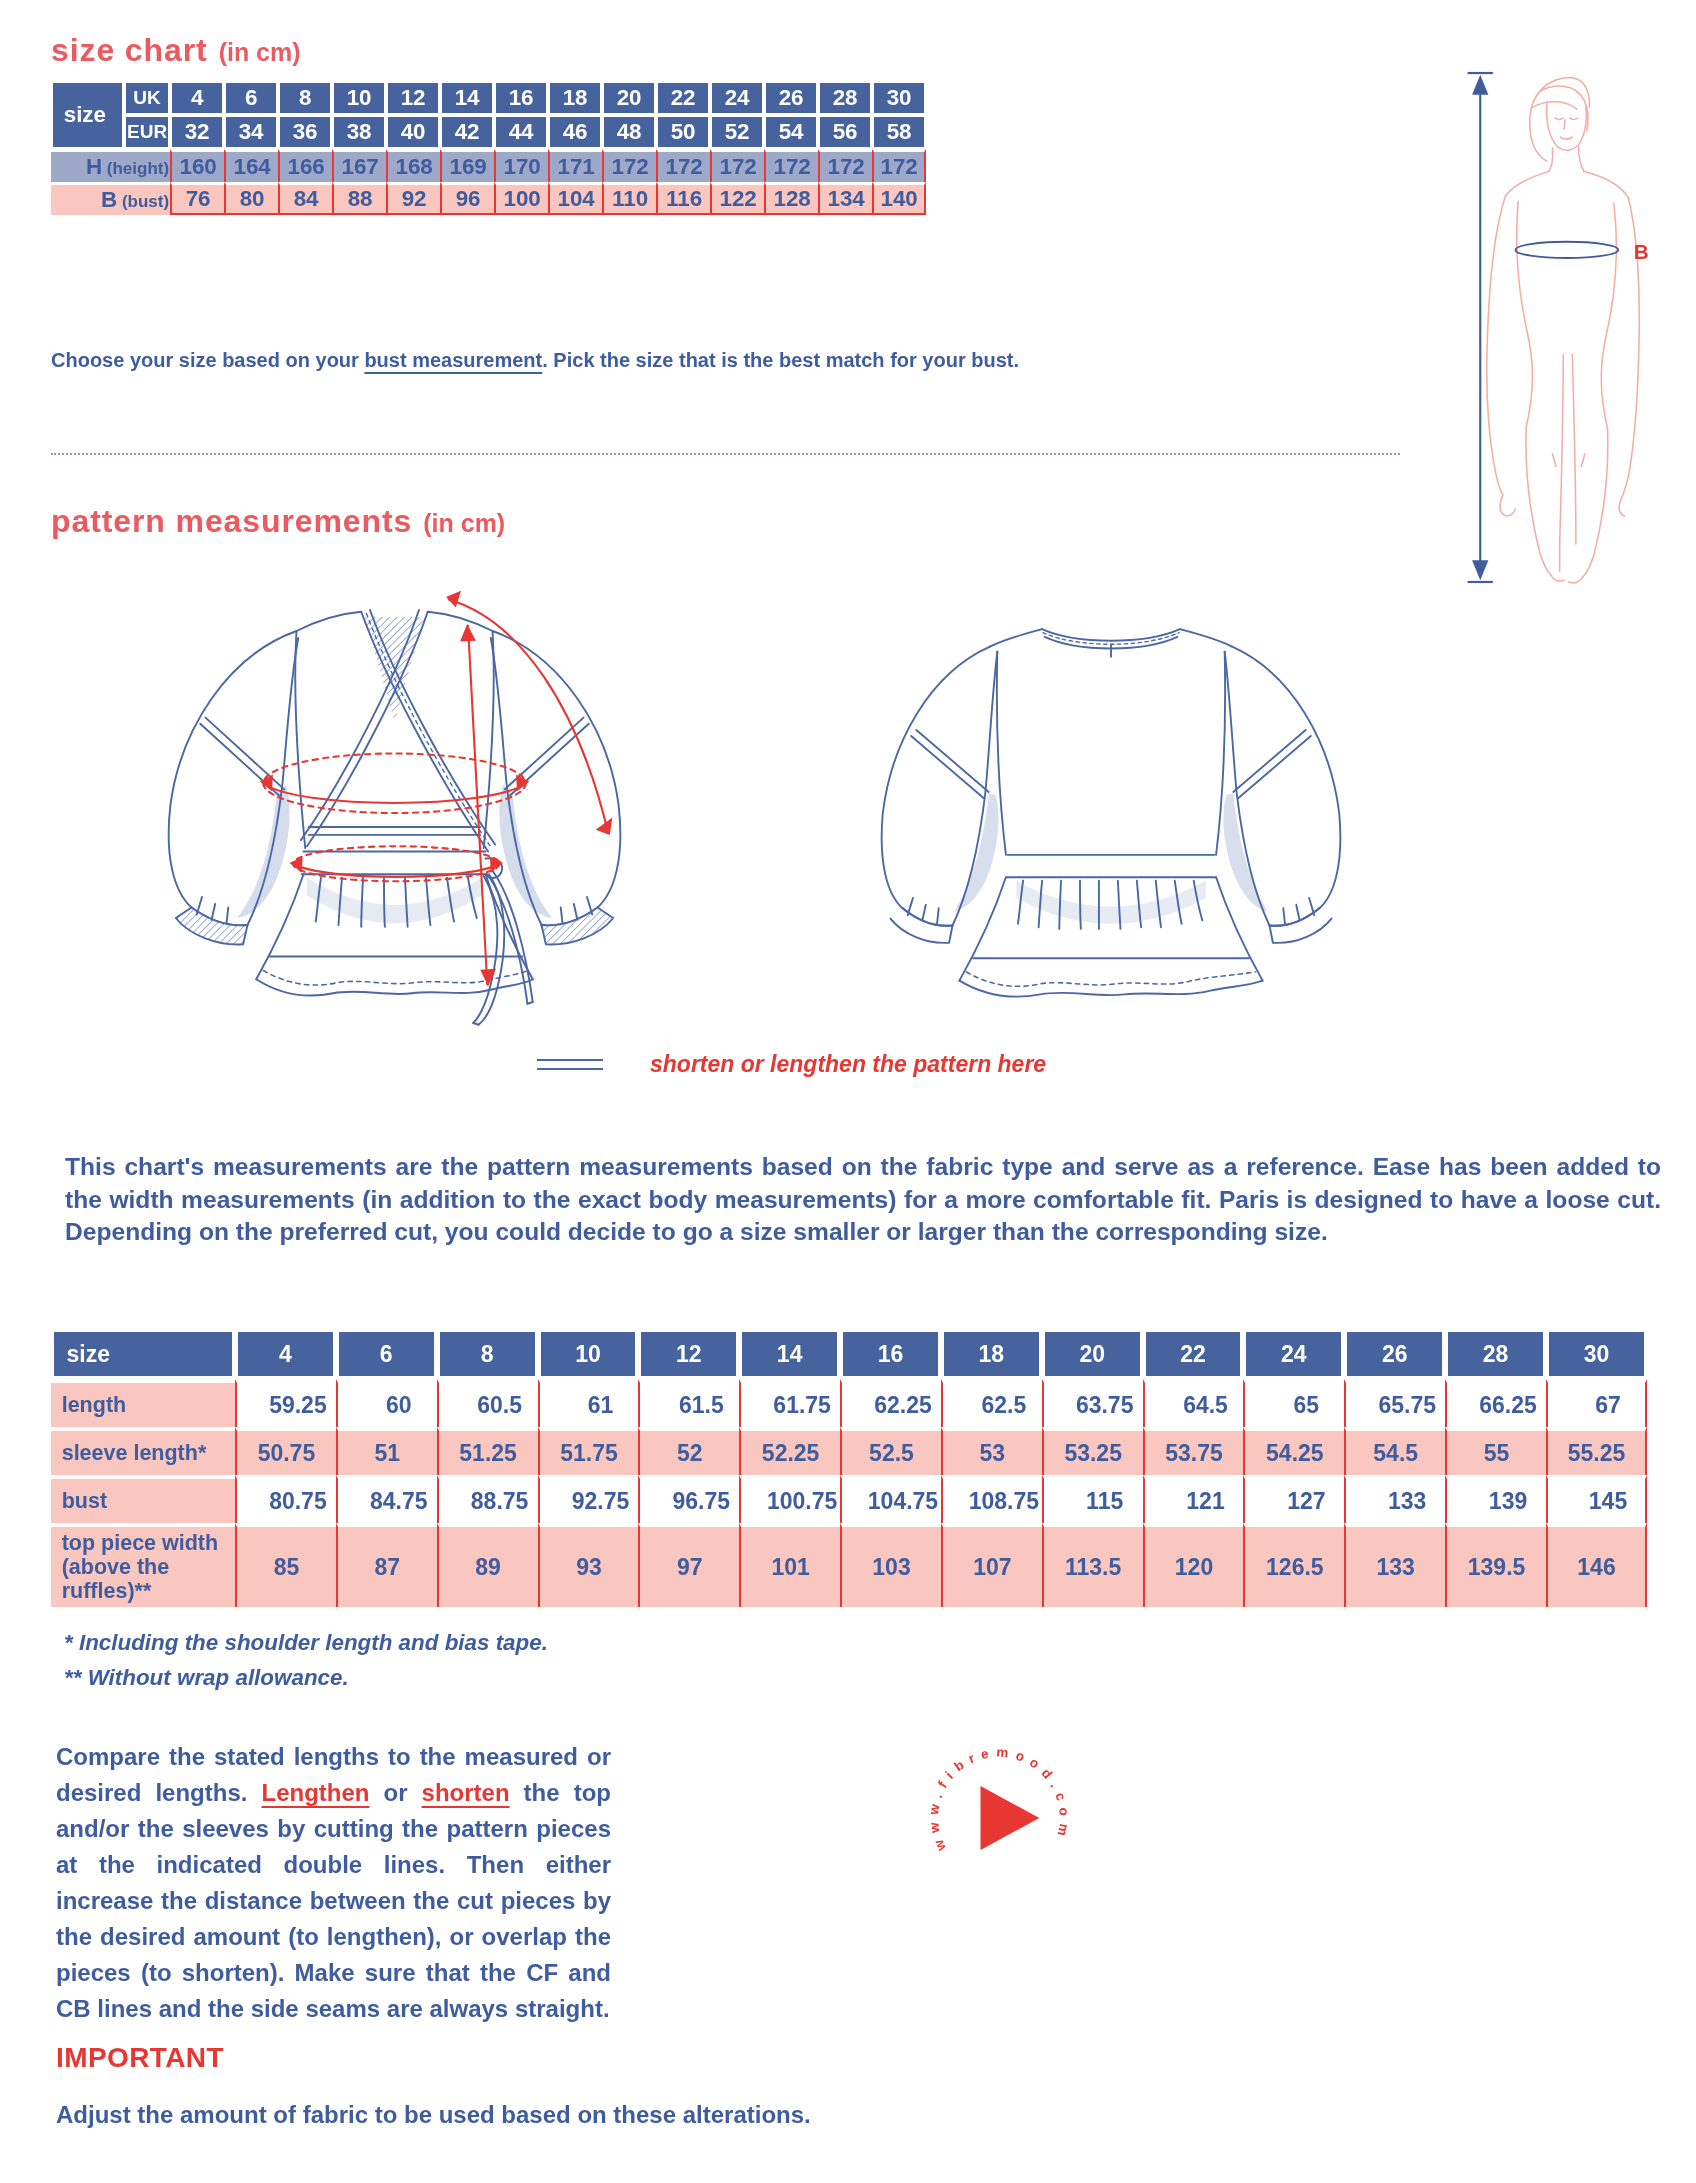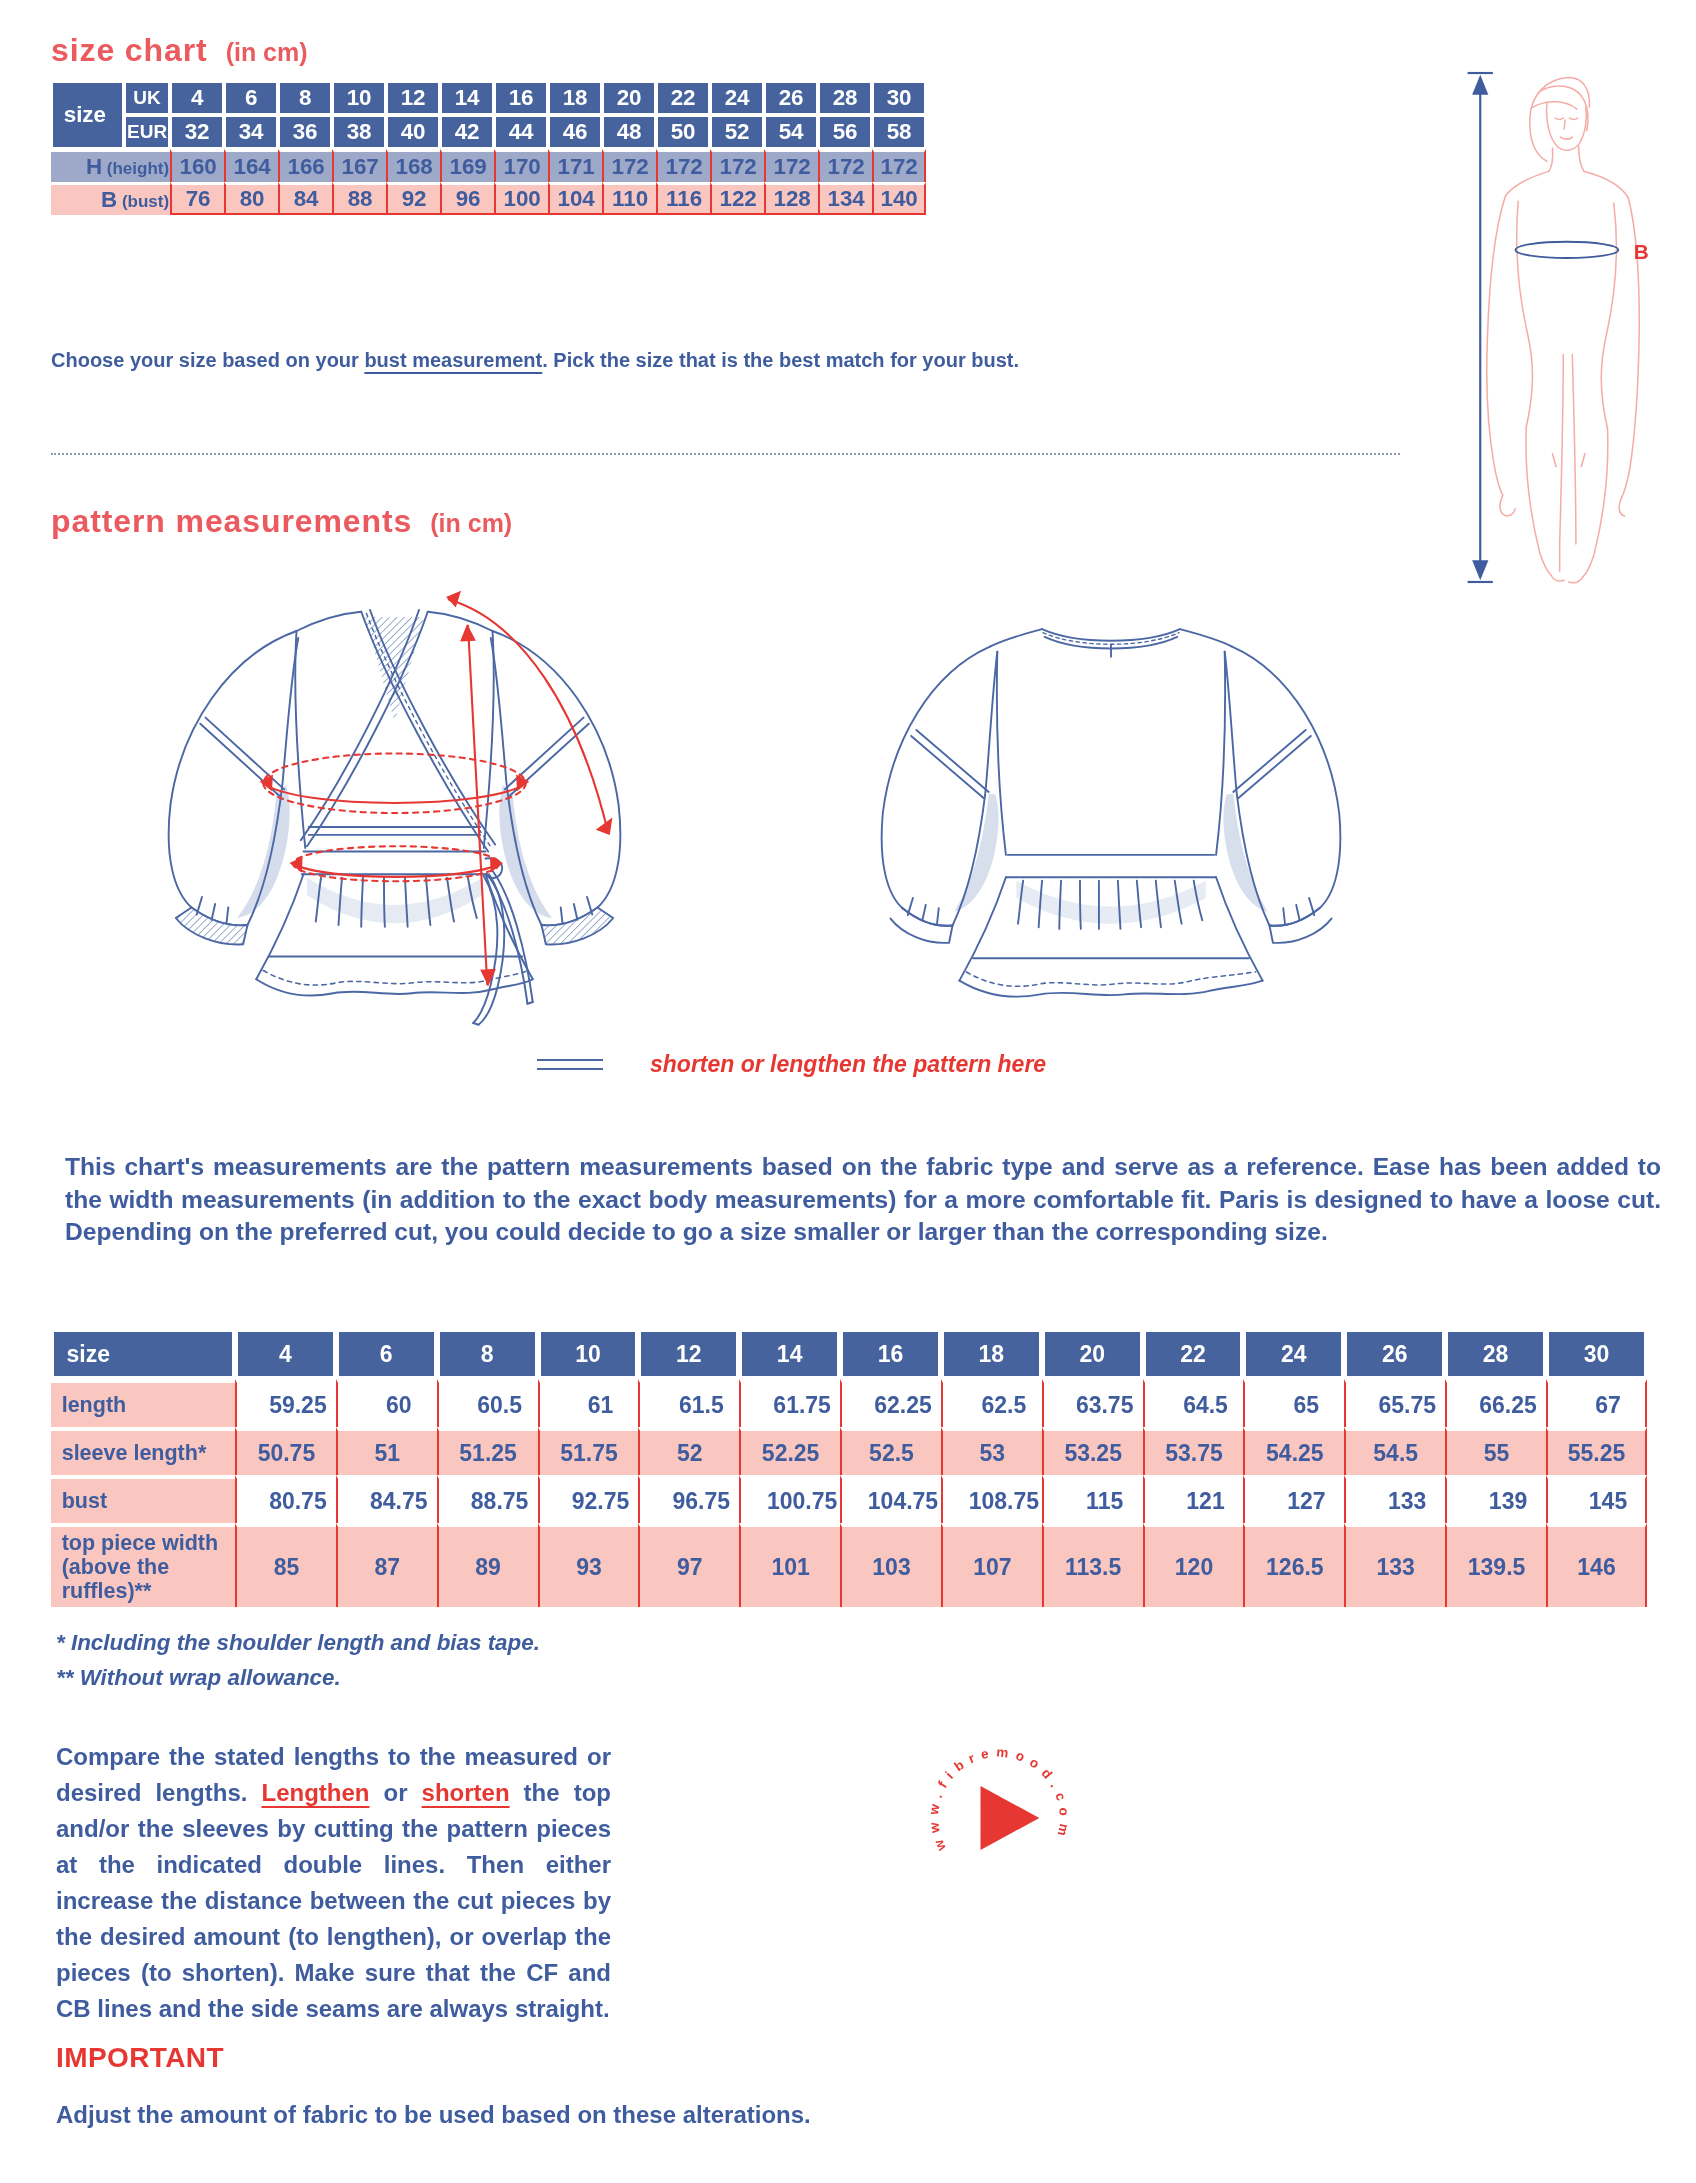--- a/index.html
+++ b/index.html
@@ -9,21 +9,21 @@
     --hblue:#47639e;
     --pink:#f9c7c0;
     --lav:#9ea9c9;
     --line:#4b67a4;
   }
   html,body{margin:0;padding:0;background:#fff;}
   .page{position:relative;width:1696px;height:2183px;background:#fff;overflow:hidden;
         font-family:"Liberation Sans",sans-serif;}
 
   
-  .h1{position:absolute;left:51px;display:flex;align-items:baseline;gap:18px;color:var(--coral);}
+  .h1{position:absolute;left:51px;display:flex;align-items:baseline;gap:11px;color:var(--coral);}
   .h1 .h1-main{font-size:32px;font-weight:800;letter-spacing:0.9px;}
   .h1 .h1-suffix{font-size:25px;font-weight:800;}
   #size-chart-heading{top:32px;}
   #pattern-heading{top:503px;}
 
   
   .t1{position:absolute;left:51px;top:81px;border-collapse:separate;border-spacing:0;table-layout:fixed;}
   .t1 td{box-sizing:border-box;text-align:center;vertical-align:middle;font-weight:800;}
   .t1 .c-corner{background:var(--hblue);color:#fff;font-size:22.4px;text-align:left;padding-left:10.7px;
                 border:2.7px solid #fff;}
@@ -70,21 +70,21 @@
   .t2 .c2-lab{background:var(--pink);color:var(--blue);font-size:21.5px;text-align:left;padding:3.6px 10.7px;
               line-height:1.12;border-top:4.5px solid #fff;}
   .t2 .c2-val{color:var(--blue);font-size:23px;border-top:4.5px solid #fff;border-left:2.7px solid var(--red);}
   .t2 .c2-val.last{border-right:2.7px solid var(--red);}
   .t2 .c2-val.white{background:#fff;padding-left:24px;}
   .t2 .c2-val.pink{background:var(--pink);}
   .t2 tr.rr{height:48px;}
   .t2 tr.tall{height:84px;}
 
   
-  .footnotes{position:absolute;left:56px;top:1626px;color:var(--blue);font-size:22.4px;font-weight:600;
+  .footnotes{position:absolute;left:64px;top:1626px;color:var(--blue);font-size:22.4px;font-weight:600;
              font-style:italic;line-height:1.55;}
   .footnotes p{margin:0;}
 
   
   .compare{position:absolute;left:56px;top:1739px;width:555px;margin:0;color:var(--blue);
            font-size:24px;font-weight:800;line-height:1.5;text-align:justify;}
   .compare .rw{color:var(--red);text-decoration:underline;text-underline-offset:4.5px;}
 
   
   .important-title{position:absolute;left:56px;top:2042px;margin:0;color:var(--red);

